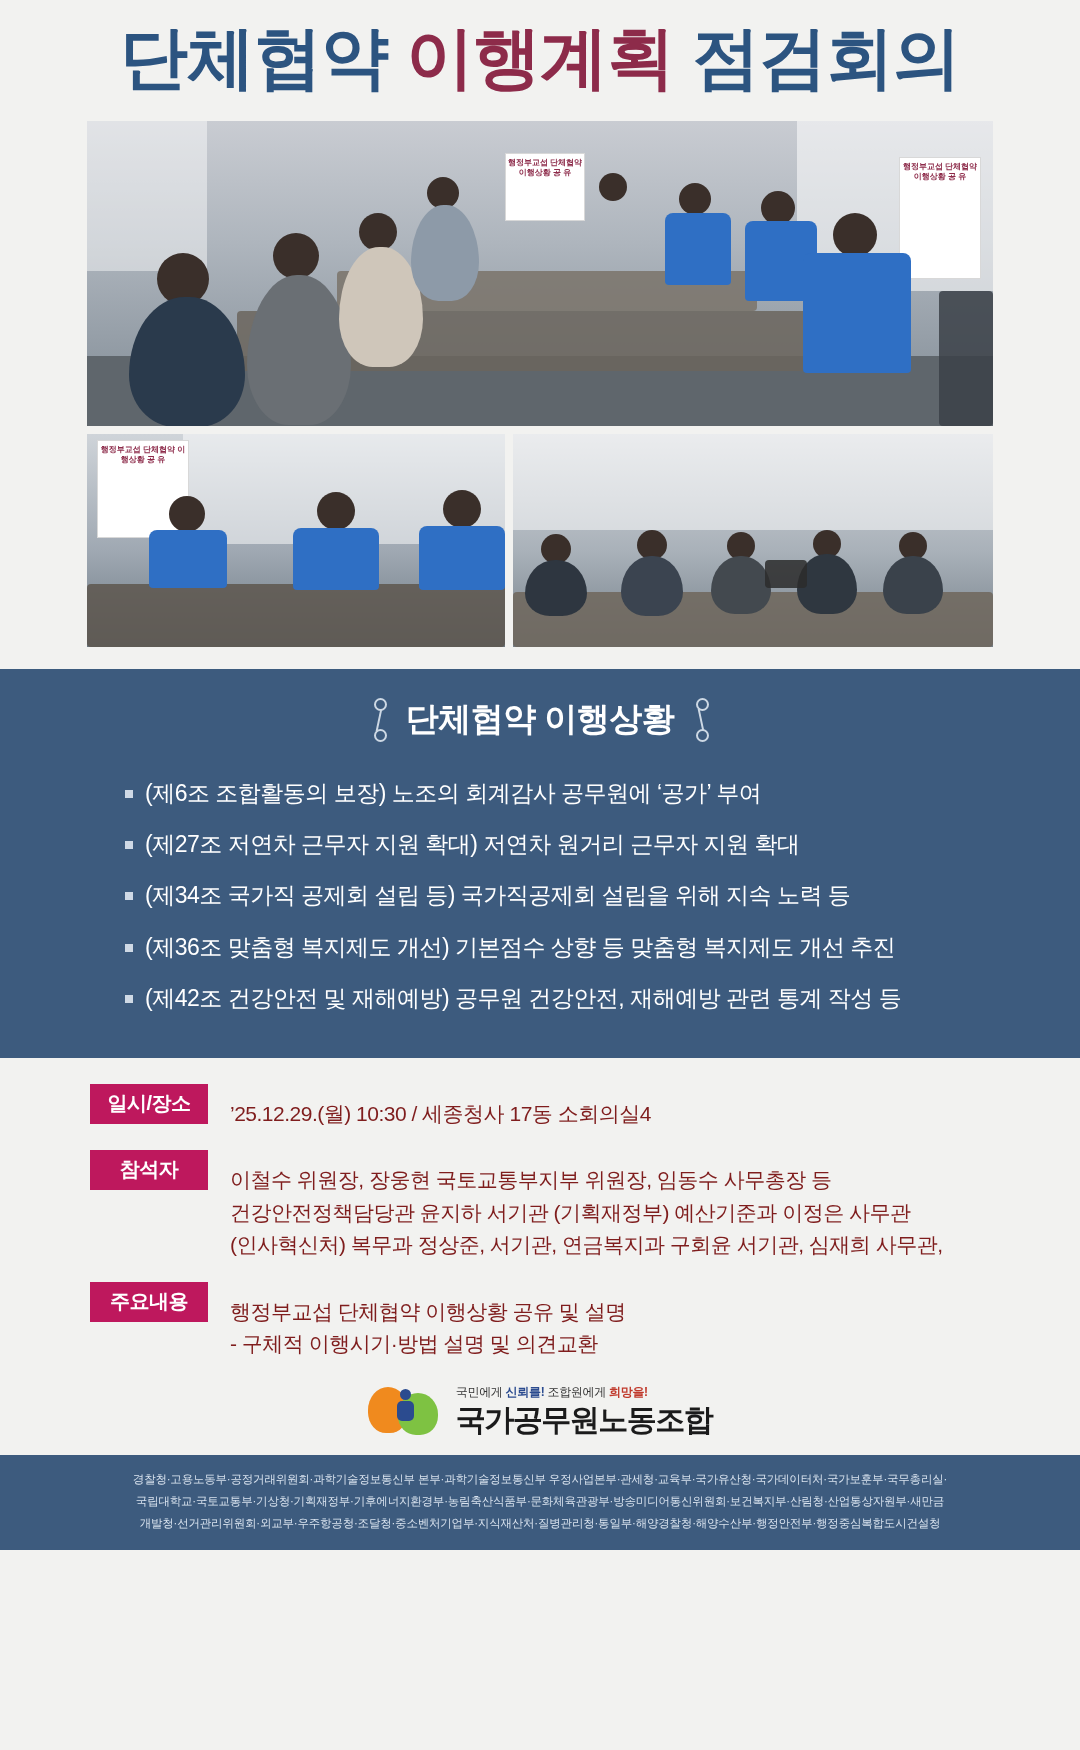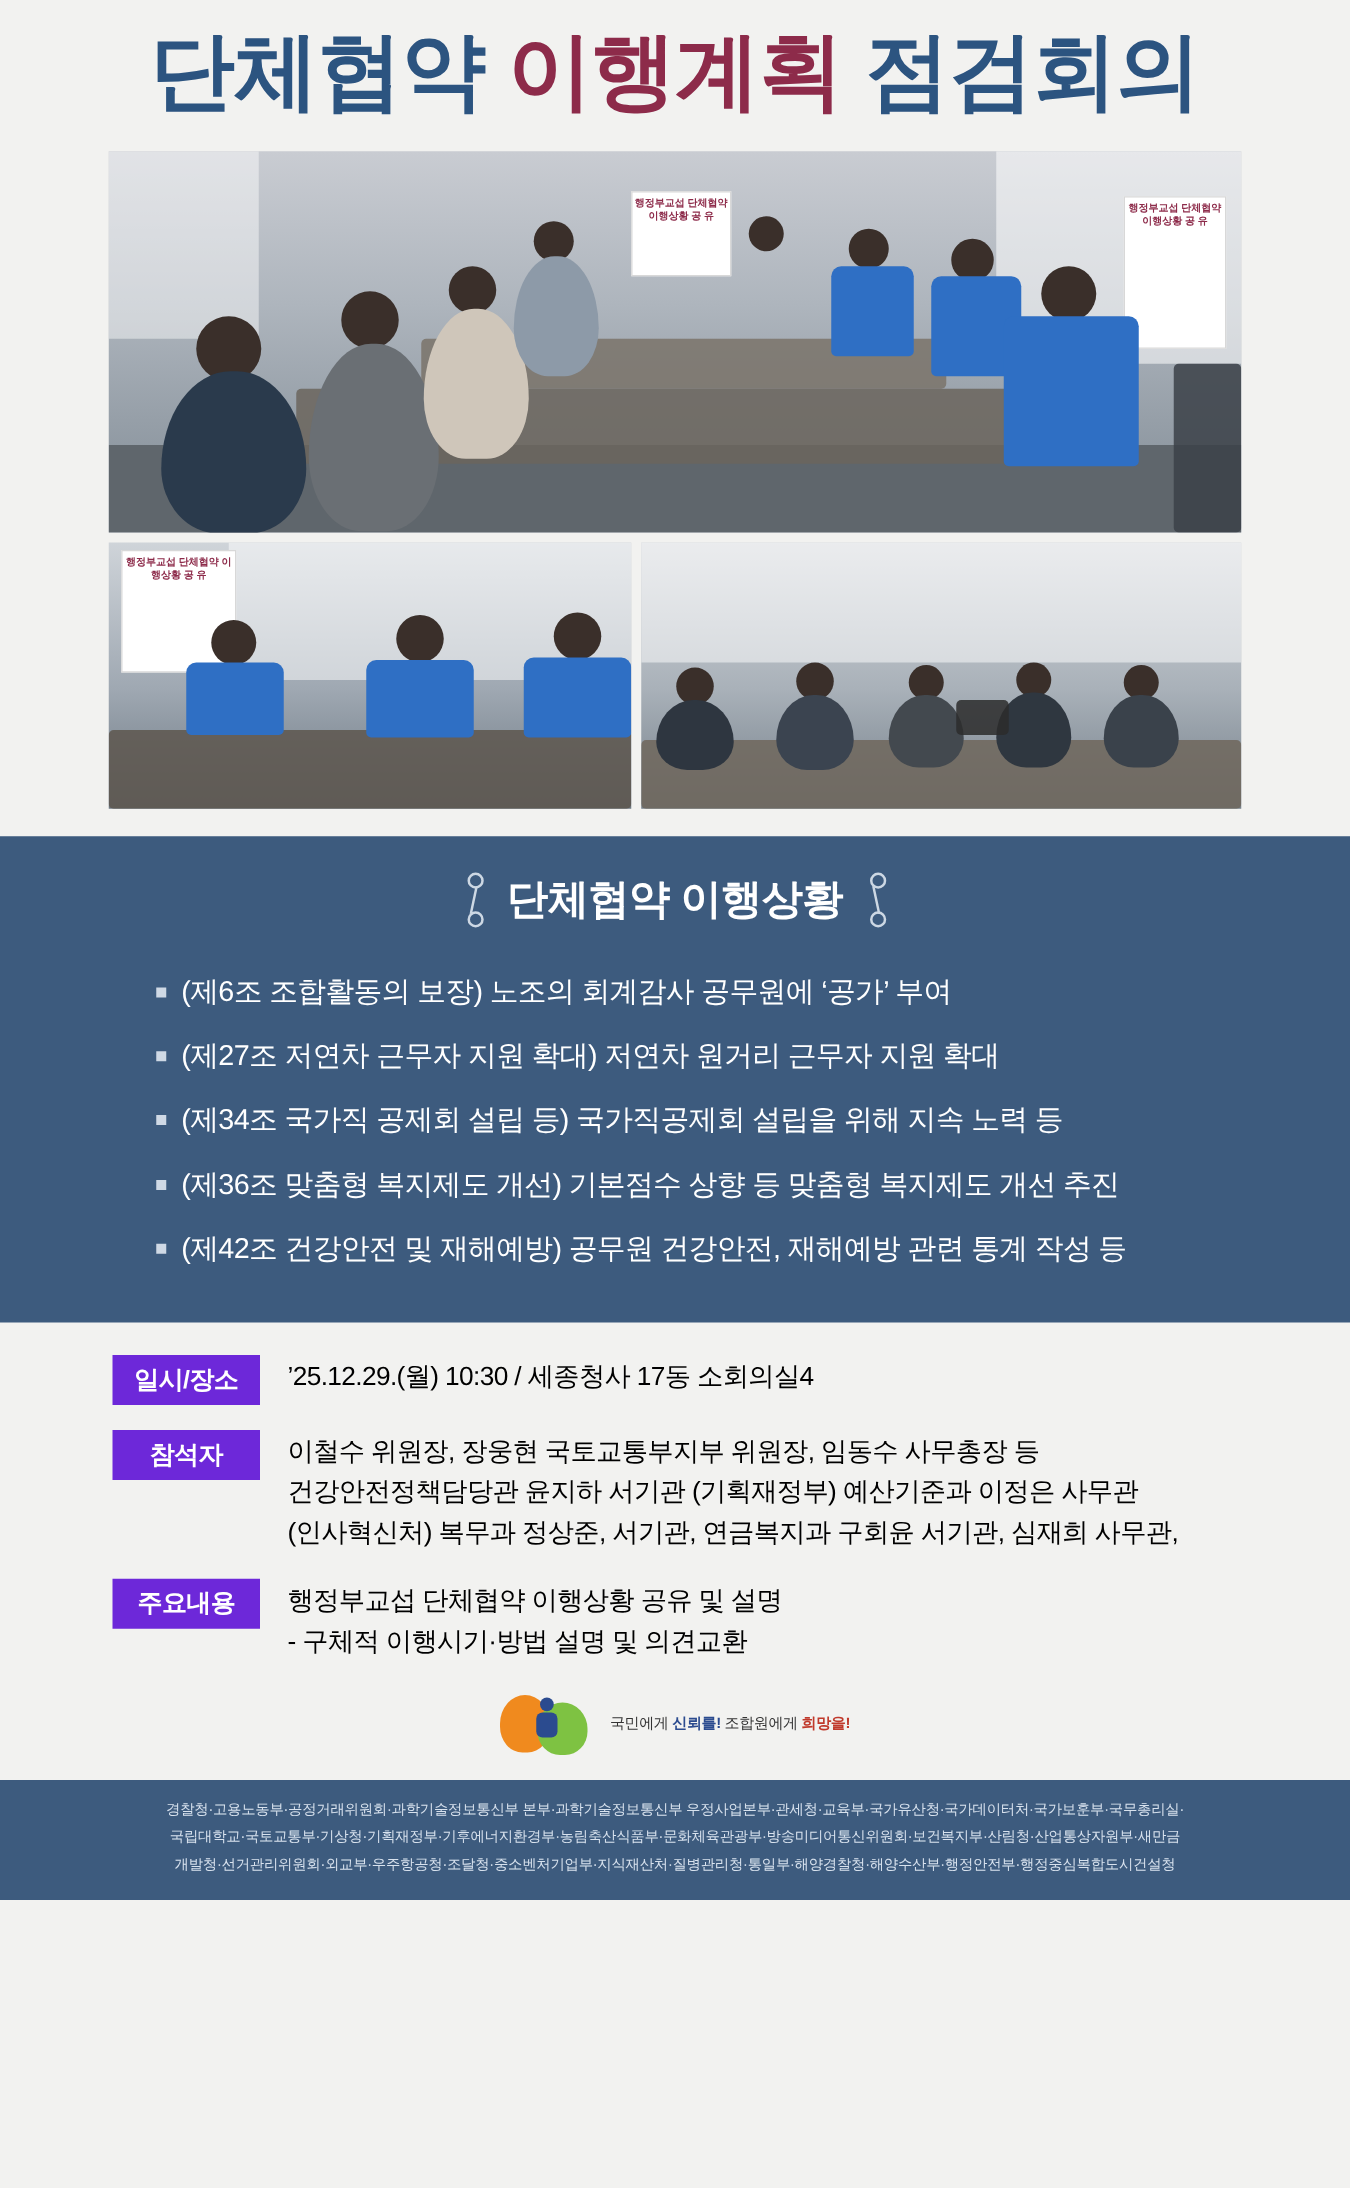--- a/index.html
+++ b/index.html
@@ -113,30 +113,31 @@
   .info{
     margin:26px auto 0 auto;
     width:900px;
   }
   .info-row{
     display:flex;align-items:flex-start;
     margin-bottom:20px;
   }
   .tag{
     flex:0 0 118px;
-    background:#6d28d9;color:#fff;
+    background:#be185d;color:#fff;
     font-size:20px;font-weight:bold;
     text-align:center;
     padding:6px 0 7px 0;
     letter-spacing:-0.5px;
     margin-right:22px;
   }
   .info-val{
-    font-size:21px;color:#000000;line-height:1.55;letter-spacing:-0.5px;
+    font-size:21px;color:#7f1d1d;line-height:1.55;letter-spacing:-0.5px;
     padding-top:2px;
+    margin-top:12px;
   }
 
   
   .logo-wrap{
     margin:22px auto 0 auto;
     display:flex;align-items:center;justify-content:center;gap:12px;
   }
   .logo-mark{position:relative;width:76px;height:56px;}
   .logo-mark .orange{
     position:absolute;left:0;top:4px;width:40px;height:46px;border-radius:50% 50% 45% 45%;
@@ -314,20 +315,21 @@
           <div class="fb"></div>
       </div>
     </div>
     <div class="logo-text">
       <div class="logo-slogan">
         <span>국민에게</span>
         <span class="b">신뢰를!</span>
         <span>조합원에게</span>
         <span class="r">희망을!</span>
       </div>
+      <div class="logo-name">국가공무원노동조합</div>
     </div>
   </div>
 
   <div class="footer">
     <div>경찰청·고용노동부·공정거래위원회·과학기술정보통신부 본부·과학기술정보통신부 우정사업본부·관세청·교육부·국가유산청·국가데이터처·국가보훈부·국무총리실·</div>
     <div>국립대학교·국토교통부·기상청·기획재정부·기후에너지환경부·농림축산식품부·문화체육관광부·방송미디어통신위원회·보건복지부·산림청·산업통상자원부·새만금</div>
     <div>개발청·선거관리위원회·외교부·우주항공청·조달청·중소벤처기업부·지식재산처·질병관리청·통일부·해양경찰청·해양수산부·행정안전부·행정중심복합도시건설청</div>
   </div>
 
 </div>

